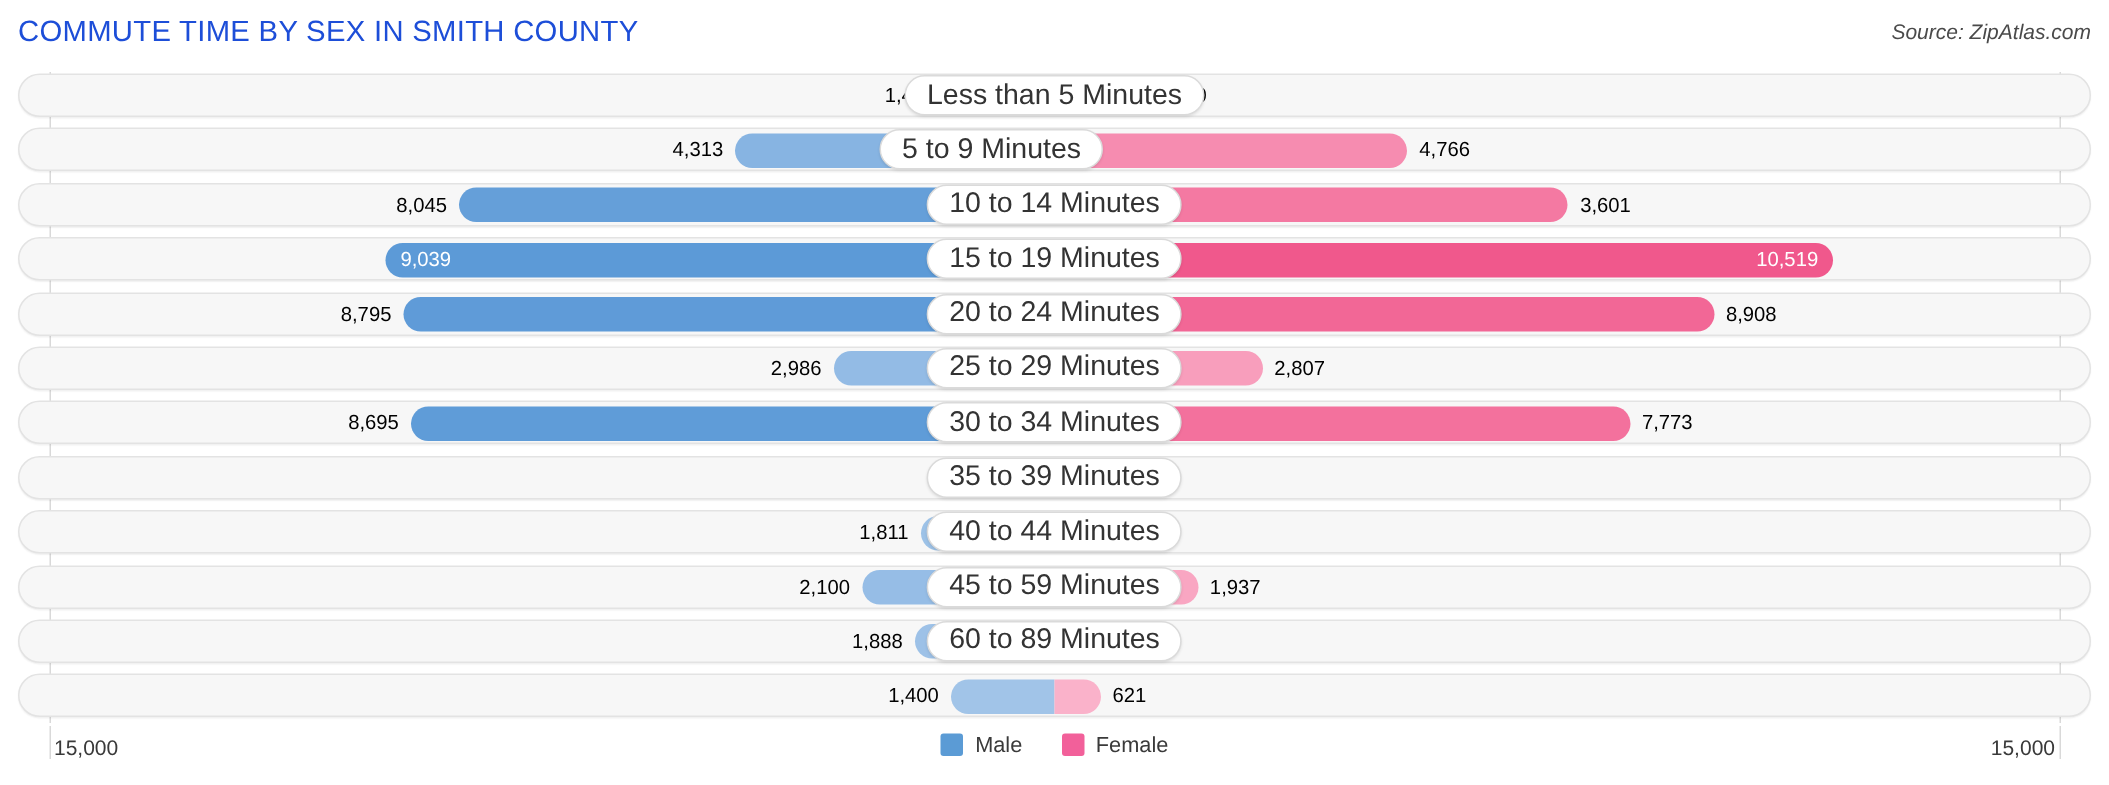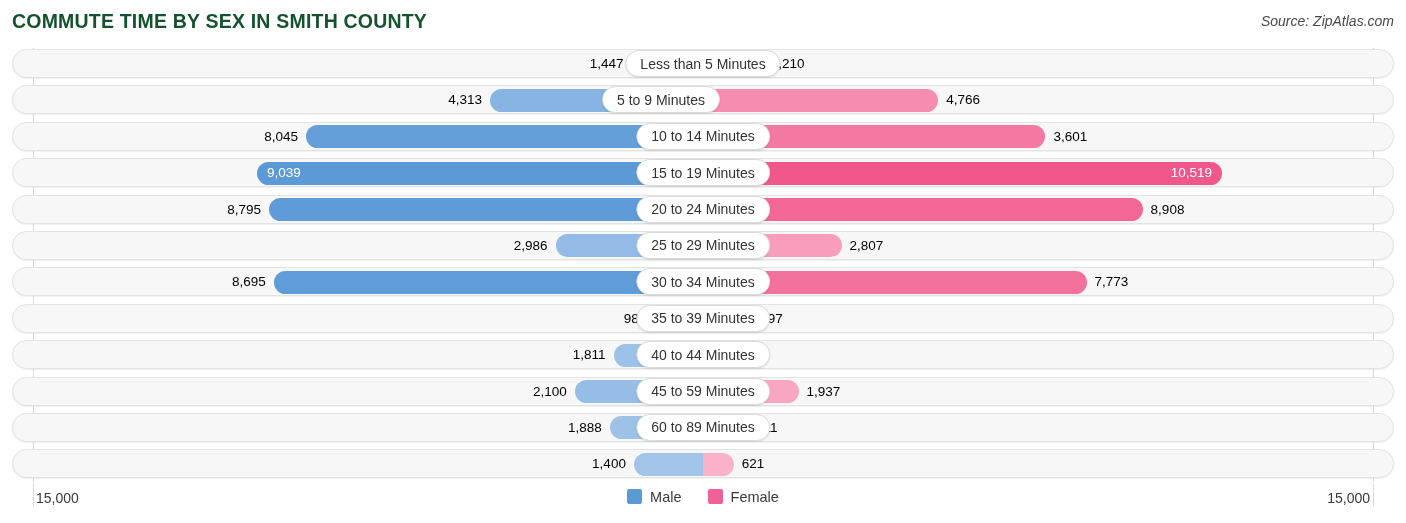--- a/index.html
+++ b/index.html
@@ -10,21 +10,21 @@
     color:#3a3a3a;
     overflow:hidden;
     position:relative;
   }
   .header{
     position:absolute;left:0;top:0;width:1406px;height:46px;
   }
   .chart-title{
     position:absolute;left:12px;top:10px;
     font-size:19.5px;letter-spacing:.2px;
-    color:#14532d;font-weight:700;white-space:nowrap;
+    color:#1d4ed8;font-weight:400;white-space:nowrap;
   }
   .chart-source{
     position:absolute;right:12px;top:13px;
     font-size:14px;font-style:italic;color:#4a4a4a;white-space:nowrap;
   }
 
   .plot{
     position:absolute;left:0;top:46px;width:1406px;height:438px;
   }
   .gridline{
@@ -60,21 +60,21 @@
   }
   .val.inside{color:#ffffff;}
   .cat-pill{
     position:absolute;top:4px;height:27px;
     transform:translateX(-50%);
     background:#ffffff;
     border:1px solid #dadada;
     border-radius:14px;
     display:flex;align-items:center;justify-content:center;
     padding:0 14px;
-    font-size:14px;color:#333;white-space:nowrap;
+    font-size:19px;color:#333;white-space:nowrap;
     box-sizing:border-box;
     box-shadow:0 1px 2px rgba(0,0,0,0.10);
   }
 
   .footer{
     position:absolute;left:0;top:484px;width:1406px;height:39px;
   }
   .axis-label{
     position:absolute;top:6px;font-size:14px;color:#3a3a3a;white-space:nowrap;
   }

